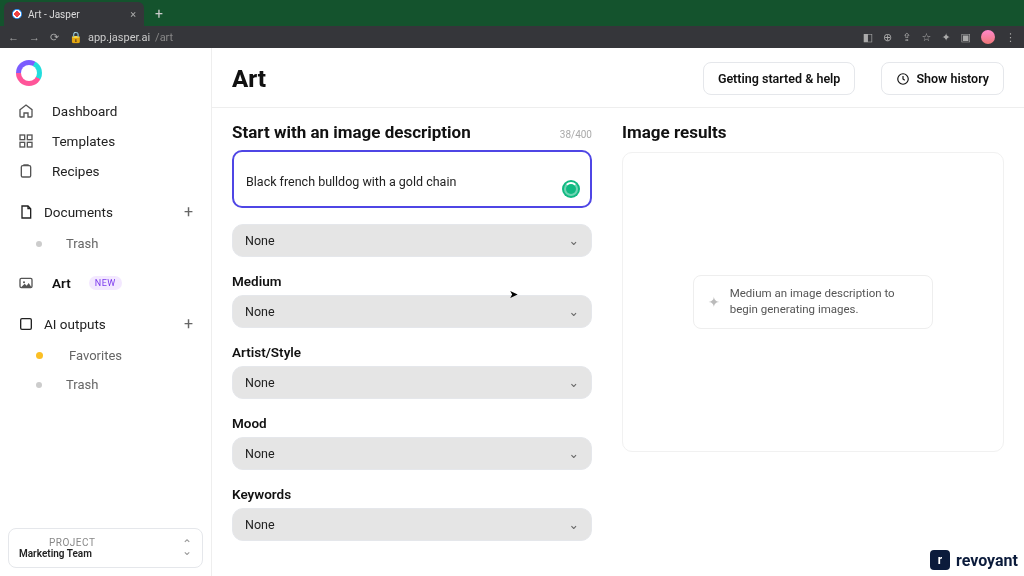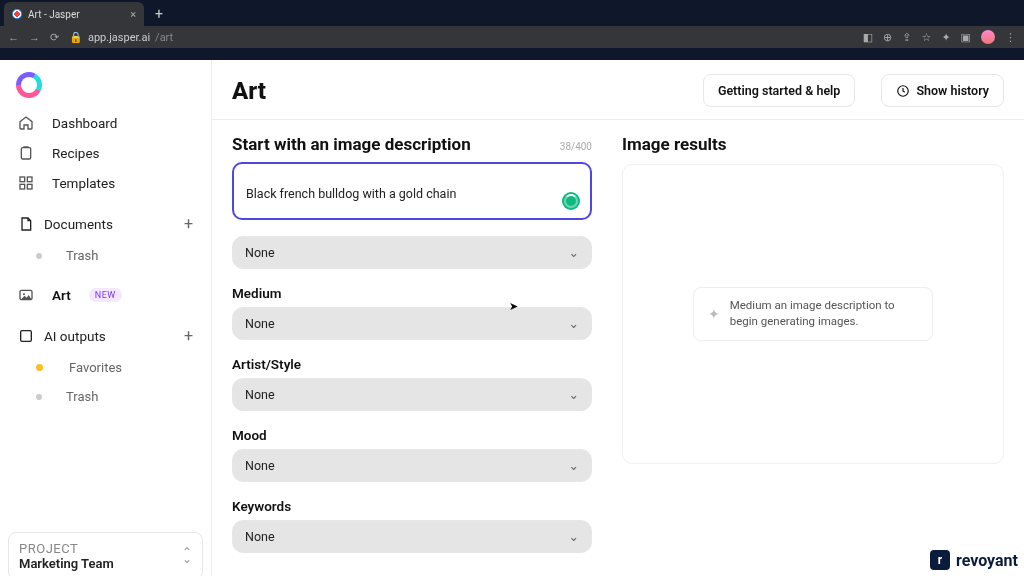--- a/index.html
+++ b/index.html
@@ -1,19 +1,19 @@
 <!DOCTYPE html>
 <html><head>
 <meta charset="utf-8">
 <style>
   * { box-sizing: border-box; margin: 0; padding: 0; font-family: -apple-system, BlinkMacSystemFont, "Segoe UI", Roboto, sans-serif; }
   body { width: 1024px; height: 576px; overflow: hidden; background: #fff; }
 
   
-  .chrome { background: #0f172a; height: 60px; display: flex; flex-direction: column; }
+  .chrome { background: #14532d; height: 48px; display: flex; flex-direction: column; }
   .tab-strip { height: 26px; display: flex; align-items: flex-end; padding-left: 4px; }
   .tab { background: #35363a; height: 24px; width: 140px; border-radius: 6px 6px 0 0; display:flex; align-items:center; padding:0 8px; gap:6px; color:#ddd; font-size:10px;}
   .tab .favicon { width:10px; height:10px; border-radius:50%; background: radial-gradient(circle, #e44 0 40%, #fff 41% 60%, #39f 61% 100%); }
   .tab .close { margin-left:auto; font-size:11px; color:#aaa;}
   .newtab { width:18px; height:18px; color:#ccc; display:flex; align-items:center; justify-content:center; margin-left:6px; margin-bottom:3px; font-size:14px;}
   .toolbar { background:#35363a; height:22px; display:flex; align-items:center; padding:0 8px; gap:10px; color:#aaa; font-size:11px;}
   .toolbar .nav-icons { display:flex; gap:10px; }
   .toolbar .url { display:flex; align-items:center; gap:5px; color:#ccc; }
   .toolbar .url .path { color:#888; }
   .toolbar .right-icons { margin-left:auto; display:flex; gap:10px; align-items:center;}
@@ -30,22 +30,22 @@
   .side-item { display:flex; align-items:center; gap:18px; padding:7px 10px; border-radius:8px; color:#222; font-size:13.5px; cursor:pointer;}
   .side-item .ico { width:16px; height:16px; display:flex; align-items:center; justify-content:center; color:#555;}
   .side-item.indent { padding-left: 28px; color:#666; font-size:13px;}
   .side-item.active { color:#111; font-weight:600; }
   .side-section { display:flex; align-items:center; justify-content:space-between; padding:8px 10px; color:#222; font-size:13.5px; margin-top:8px;}
   .side-section .plus { color:#666; font-size:16px; cursor:pointer;}
   .badge-new { background:#f3e8ff; color:#7c3aed; font-size:9px; font-weight:400; padding:2px 6px; border-radius:999px; letter-spacing:.5px;}
   .dot-yellow { width:7px; height:7px; border-radius:50%; background:#fbbf24; display:inline-block; margin-right:8px;}
   .project-box { margin-top:auto; border:1px solid #e5e7eb; border-radius:8px; padding:8px 10px; display:flex; align-items:center; justify-content:space-between;}
   .project-box .lbls { display:flex; flex-direction:column;}
-  .project-box .small { font-size:13px; color:#888; letter-spacing:.5px;}
-  .project-box .name { font-size:13px; font-weight:600; color:#222;}
+  .project-box .small { font-size:10px; color:#888; letter-spacing:.5px;margin-left:30px;}
+  .project-box .name { font-size:10px; font-weight:600; color:#222;}
   .updown { color:#999; font-size:12px; line-height:7px; display:flex; flex-direction:column;}
 
   
   .main { flex:1; display:flex; flex-direction:column; overflow:hidden;}
   .page-head { display:flex; align-items:center; padding:14px 20px 12px 20px; border-bottom:1px solid #eee;}
   .page-title { font-size:24px; font-weight:800; color:#111;}
   .head-actions { margin-left:auto; display:flex; gap:26px;}
   .btn { border:1px solid #e5e7eb; background:#fff; border-radius:8px; padding:8px 14px; font-size:12.5px; font-weight:600; color:#111; display:flex; align-items:center; gap:6px; cursor:pointer;}
   .btn .ico { width:14px; height:14px; }
 
@@ -121,40 +121,40 @@
         <div class="logo"></div>
       </div>
 
     <div class="side-item">
       <span class="ico">
           <svg width="16" height="16" viewBox="0 0 24 24" fill="none" stroke="currentColor" stroke-width="2">
             <path d="M3 10 12 3l9 7v10a1 1 0 0 1-1 1h-5v-6h-6v6H4a1 1 0 0 1-1-1z"></path>
           </svg>
         </span>
       <span>Dashboard</span>
-    </div>
-    <div class="side-item">
-      <span class="ico">
-          <svg width="16" height="16" viewBox="0 0 24 24" fill="none" stroke="currentColor" stroke-width="2">
-            <rect x="5" y="4" width="14" height="17" rx="2"></rect>
-            <path d="M9 4V3h6v1"></path>
-          </svg>
-        </span>
-      <span>Recipes</span>
     </div>
     <div class="side-item">
       <span class="ico">
           <svg width="16" height="16" viewBox="0 0 24 24" fill="none" stroke="currentColor" stroke-width="2">
             <rect x="3" y="3" width="7" height="7"></rect>
             <rect x="14" y="3" width="7" height="7"></rect>
             <rect x="3" y="14" width="7" height="7"></rect>
             <rect x="14" y="14" width="7" height="7"></rect>
           </svg>
         </span>
       <span>Templates</span>
+    </div>
+    <div class="side-item">
+      <span class="ico">
+          <svg width="16" height="16" viewBox="0 0 24 24" fill="none" stroke="currentColor" stroke-width="2">
+            <rect x="5" y="4" width="14" height="17" rx="2"></rect>
+            <path d="M9 4V3h6v1"></path>
+          </svg>
+        </span>
+      <span>Recipes</span>
     </div>
 
     <div class="side-section">
       <span style="display:flex;align-items:center;gap:10px;">
         <span class="ico">
             <svg width="16" height="16" viewBox="0 0 24 24" fill="none" stroke="currentColor" stroke-width="2">
               <path d="M6 3h9l4 4v14H6z"></path>
               <path d="M15 3v4h4"></path>
             </svg>
           </span>

